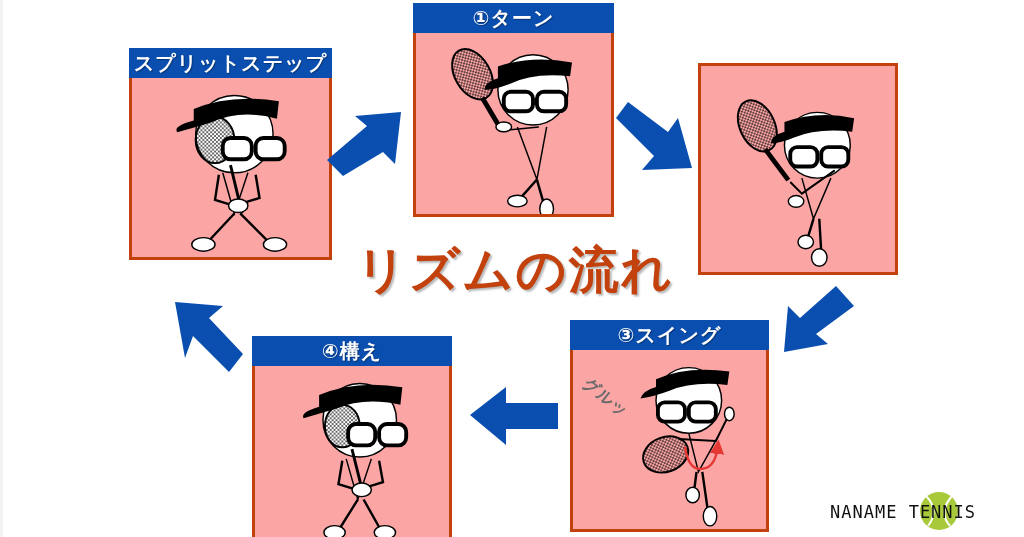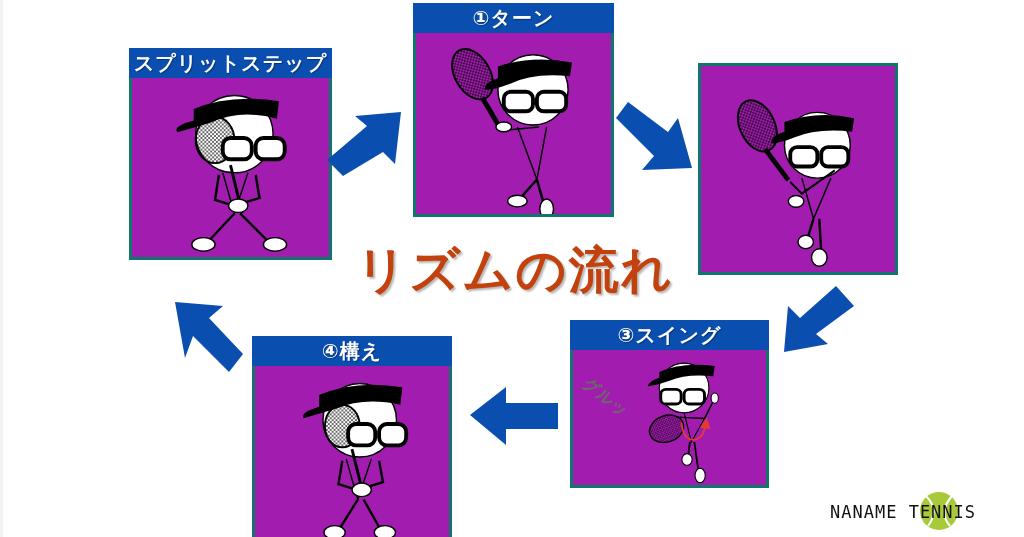--- a/index.html
+++ b/index.html
@@ -4,21 +4,21 @@
 <style>
   html, body { margin: 0; padding: 0; }
   body {
     width: 1024px; height: 537px; position: relative; overflow: hidden;
     background: #ffffff;
     font-family: "DejaVu Sans", "Liberation Sans", sans-serif;
   }
   .left-edge { position: absolute; left: 0; top: 0; width: 3px; height: 537px; background: #f2f2f2; }
   .panel {
     position: absolute; box-sizing: border-box;
-    border: 3px solid #0f766e; background: #a21caf; padding-left: 24px;
+    border: 3px solid #c2410c; background: #fca5a5; padding-left: 24px;
   }
   .panel-header {
     position: absolute; left: -3px; top: -3px; right: -3px; height: 30px;
     background: #0a4fb0; color: #ffffff;
     font-weight: bold; font-size: 20px; line-height: 30px; text-align: center;
     letter-spacing: 1px;
     text-shadow: 1px 1px 1px rgba(0,0,0,0.35);
     white-space: nowrap; overflow: hidden;
   }
   .panel-figure { position: absolute; left: 0; right: 0; top: 27px; bottom: 0; }
@@ -122,21 +122,21 @@
       <path d="M104 88 L116 130 L134 88" fill="none" stroke="#000" stroke-width="1.5"></path>
       <path d="M92 92 L104 104 L138 80" fill="none" stroke="#000" stroke-width="2"></path>
       <ellipse cx="98" cy="112" rx="8" ry="6" fill="#fff" stroke="#000" stroke-width="1.5"></ellipse>
       <path d="M116 130 L110 150 M122 130 L124 164" stroke="#000" stroke-width="2.5"></path>
       <ellipse cx="108" cy="154" rx="8" ry="7" fill="#fff" stroke="#000" stroke-width="1.5"></ellipse>
       <ellipse cx="122" cy="170" rx="8" ry="9" fill="#fff" stroke="#000" stroke-width="1.5"></ellipse>
     </svg>
   </div>
 </div>
 
-<div class="panel" style="left:570px; top:320px; width:199px; height:168px;">
+<div class="panel" style="left:570px; top:320px; width:199px; height:212px;">
   <div class="panel-header">③スイング</div>
   <div class="panel-figure">
     <svg viewBox="0 0 200 185">
       <defs>
         <pattern id="mesh4" width="4" height="4" patternUnits="userSpaceOnUse">
             <path d="M0 0L4 4M4 0L0 4" stroke="#000" stroke-width="0.6"></path>
           </pattern>
         <marker id="rhead" markerWidth="6" markerHeight="6" refX="3" refY="3" orient="auto">
             <path d="M0 0L6 3L0 6Z" fill="#e53935"></path>
           </marker>

